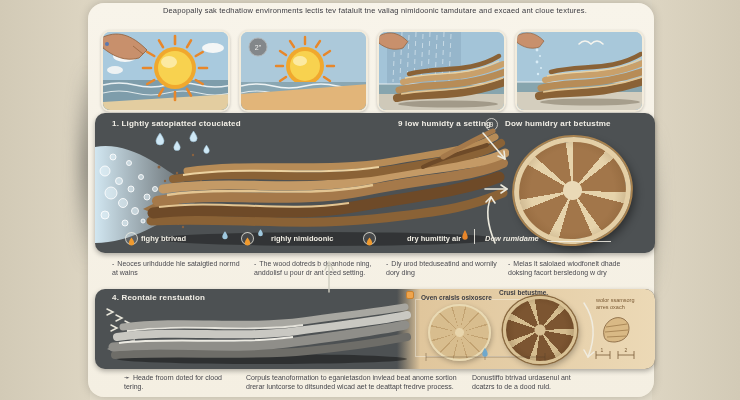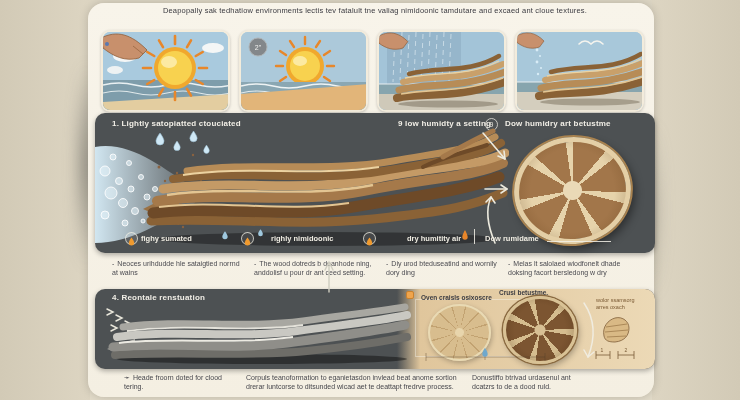--- a/index.html
+++ b/index.html
@@ -280,21 +280,21 @@
     </g>
   </svg>
 
   <div class="slice slice-big"></div>
 
   <span class="dropicon" style="left:30px;top:119px;">
     <svg width="11" height="11" viewBox="0 0 11 11">
         <path d="M5.5,1.5 C5.5,1.5 2.8,5 2.8,6.8 a2.7,2.7 0 0 0 5.4 0 C8.2,5 5.5,1.5 5.5,1.5 Z" fill="#f09a2e"></path>
       </svg>
   </span>
-  <div class="abs tag" style="left:46px;top:121px;">fighy sumated</div>
+  <div class="abs tag" style="left:46px;top:121px;">fighy btrivad</div>
   <svg class="abs" style="left:126px;top:117px;" width="8" height="11" viewBox="0 0 11 13">
       <path d="M5.5,0.5 C5.5,0.5 1.8,5.5 1.8,8 a3.7,3.7 0 0 0 7.4 0 C9.2,5.5 5.5,0.5 5.5,0.5 Z" fill="#9fc8de"></path>
     </svg>
   <span class="dropicon" style="left:146px;top:119px;">
     <svg width="11" height="11" viewBox="0 0 11 11">
         <path d="M5.5,1.5 C5.5,1.5 2.8,5 2.8,6.8 a2.7,2.7 0 0 0 5.4 0 C8.2,5 5.5,1.5 5.5,1.5 Z" fill="#f09a2e"></path>
       </svg>
   </span>
   <svg class="abs" style="left:162px;top:115px;" width="7" height="10" viewBox="0 0 11 13">
       <path d="M5.5,0.5 C5.5,0.5 1.8,5.5 1.8,8 a3.7,3.7 0 0 0 7.4 0 C9.2,5.5 5.5,0.5 5.5,0.5 Z" fill="#9fc8de"></path>
@@ -303,21 +303,21 @@
   <span class="dropicon" style="left:268px;top:119px;">
     <svg width="11" height="11" viewBox="0 0 11 11">
         <path d="M5.5,1.5 C5.5,1.5 2.8,5 2.8,6.8 a2.7,2.7 0 0 0 5.4 0 C8.2,5 5.5,1.5 5.5,1.5 Z" fill="#f09a2e"></path>
       </svg>
   </span>
   <div class="abs tag" style="left:296px;top:121px;padding-left:16px;">dry humitity air</div>
   <svg class="abs" style="left:366px;top:116px;" width="8" height="13" viewBox="0 0 11 16">
       <path d="M5.5,0.5 C5.5,0.5 1.8,7 1.8,10 a3.7,3.7 0 0 0 7.4 0 C9.2,7 5.5,0.5 5.5,0.5 Z" fill="#e8862a"></path>
     </svg>
   <div class="divline" style="left:379px;top:116px;width:1px;height:15px;"></div>
-  <div class="abs tag" style="left:390px;top:121px;">Dow rumidame</div>
+  <div class="abs tag" style="left:390px;top:121px;font-style:italic;">Dow rumidame</div>
   <div class="divline" style="left:452px;top:128px;width:64px;height:1px;"></div>
 </div>
 
 <div class="note abs" style="left:112px;top:259px;width:132px;">
   <span class="bullet">-</span><span>Neoces urihdudde hle sataigtied norrnd at wains</span>
 </div>
 <div class="note abs" style="left:254px;top:259px;width:140px;">
   <span class="bullet">-</span><span>The wood dotreds b deanhode ning, anddolisf u pour dr ant ceed setting.</span>
 </div>
 <div class="note abs" style="left:386px;top:259px;width:114px;">

